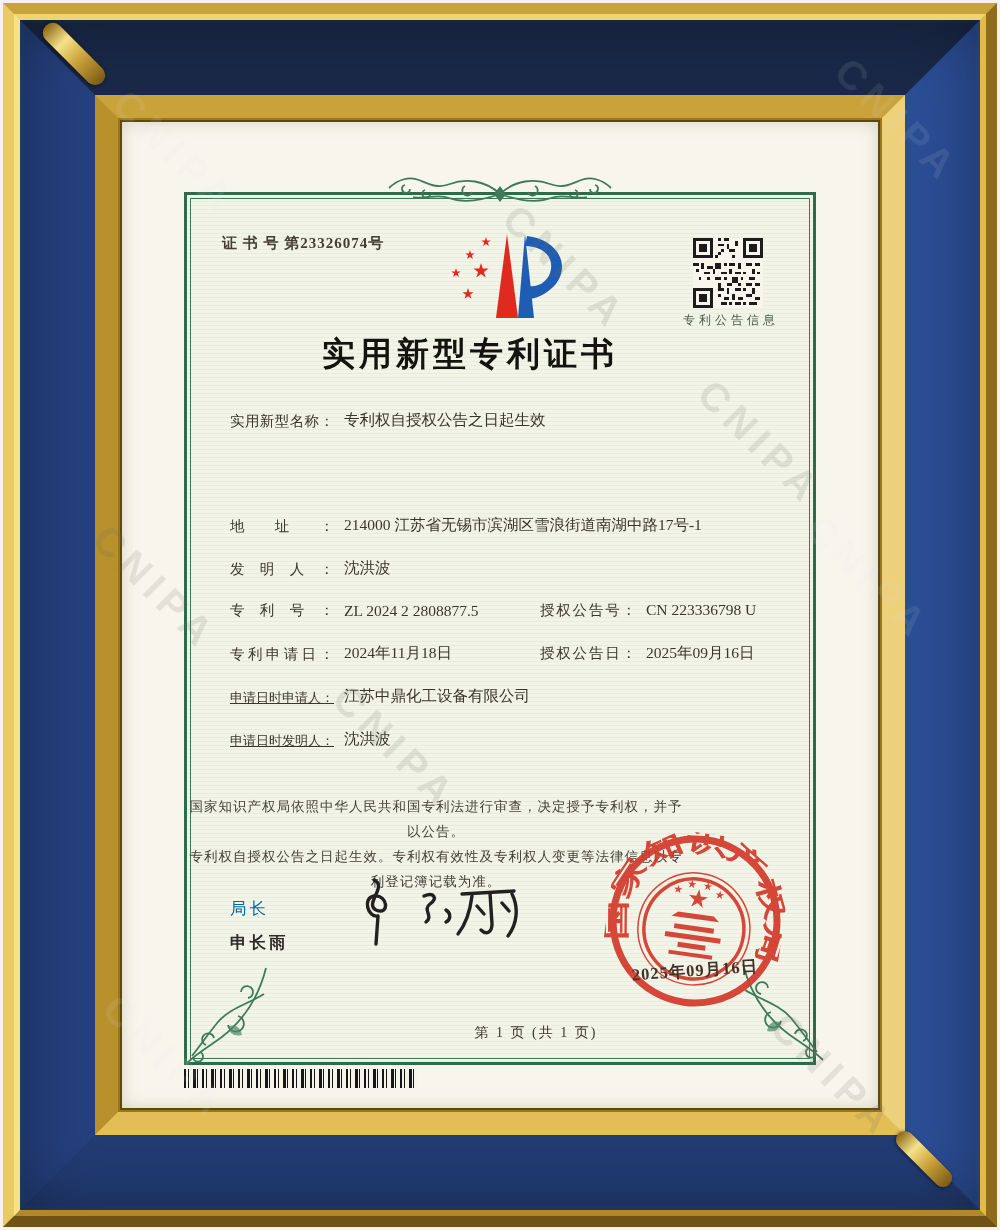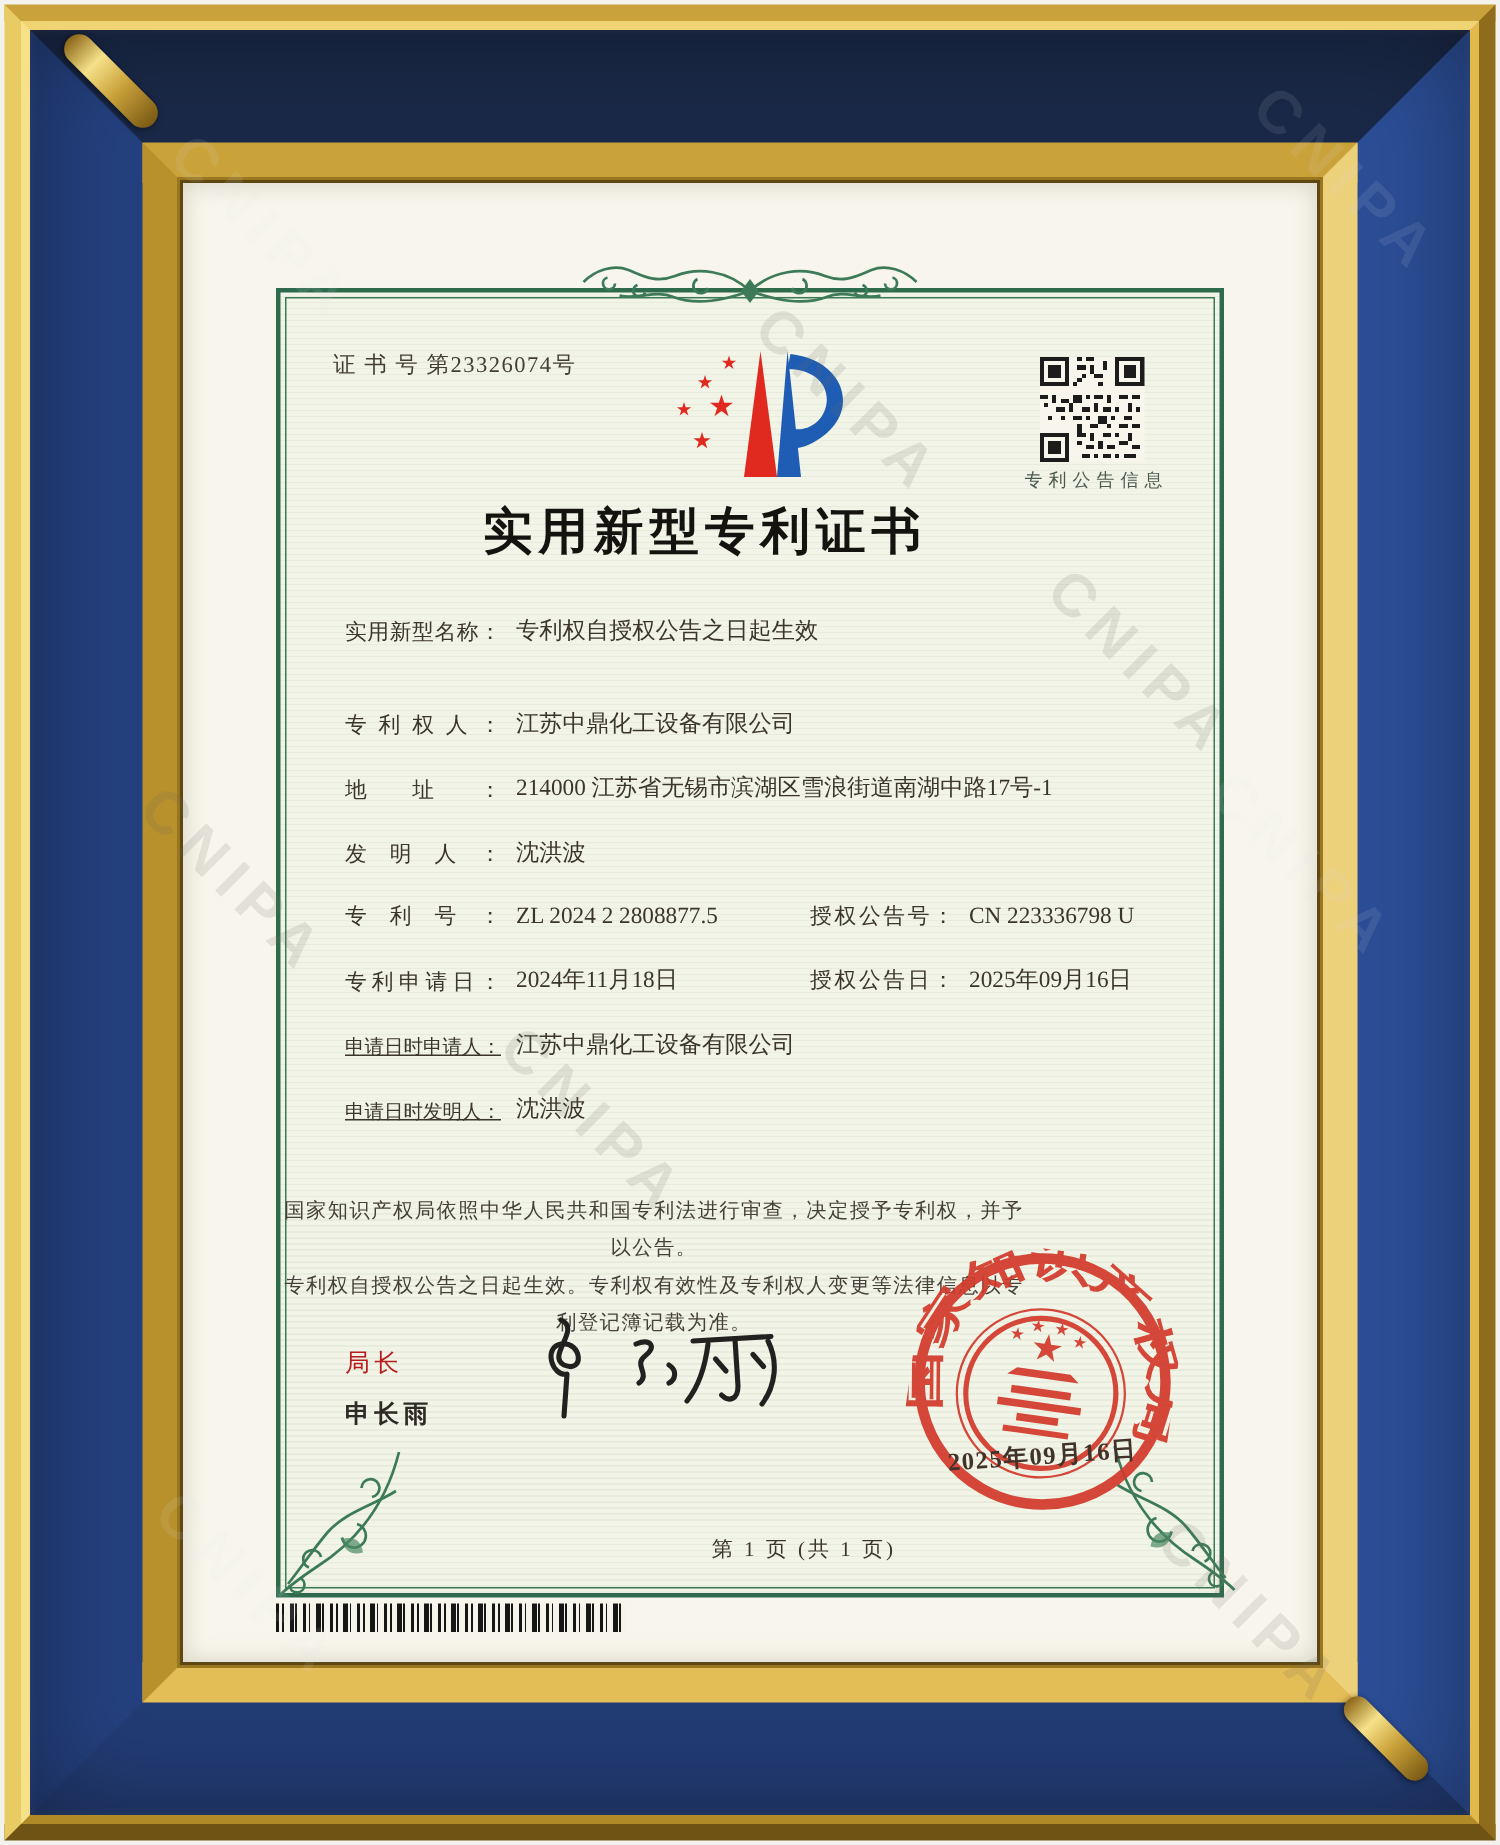--- a/index.html
+++ b/index.html
@@ -23,35 +23,35 @@
   .clip-br{left:888px;top:1150px;width:72px;height:18px;}
   
   .paper{position:absolute;inset:122px;background:#f8f6ec;
       box-shadow:inset 0 0 16px rgba(90,80,40,.22), 0 0 0 2px #5e4712, 0 0 0 4px #9a761f;}
   .green-frame{position:absolute;left:62px;top:70px;width:632px;height:873px;
       border:3px solid #2e6a4c;box-sizing:border-box;
       background:#f2f4e7;
       background-image:repeating-linear-gradient(0deg,rgba(100,140,100,.08) 0 1px,rgba(0,0,0,0) 1px 4px);}
   .green-frame-inner{position:absolute;inset:3px;border:1px solid #3c7a57;}
   
-  .cert-no{position:absolute;left:100px;top:112px;font-size:15px;letter-spacing:1px;color:#433d34;}
+  .cert-no{position:absolute;left:100px;top:112px;font-size:15px;letter-spacing:1px;color:#433d34;font-weight:bold;}
   .title{position:absolute;left:62px;top:210px;width:572px;text-align:center;
       font-size:33px;font-weight:bold;letter-spacing:4px;color:#15130f;}
   .qr{position:absolute;left:571px;top:116px;width:70px;height:70px;}
   .qr-caption{position:absolute;left:549px;top:190px;width:120px;text-align:center;
       font-size:12px;letter-spacing:4px;color:#4b584e;}
   .row{position:absolute;left:108px;font-size:15.5px;color:#3b352d;white-space:nowrap;}
   .lab{display:inline-block;width:104px;text-align:justify;text-align-last:justify;font-size:14.5px;vertical-align:bottom;}
   .lab-long{font-size:13px;text-decoration:underline;}
   .val{margin-left:10px;}
   .pair2{position:absolute;left:310px;top:0;}
   .lab2{display:inline-block;width:96px;text-align:justify;text-align-last:justify;font-size:14.5px;}
   .declaration{position:absolute;left:62px;top:672px;width:504px;text-align:center;
       font-size:13.5px;line-height:25px;letter-spacing:1px;color:#46403a;}
-  .signer-title{position:absolute;left:108px;top:776px;font-size:16.5px;letter-spacing:3px;color:#b91c1c;}
+  .signer-title{position:absolute;left:108px;top:776px;font-size:16.5px;letter-spacing:3px;color:#0369a1;}
   .signer-name{position:absolute;left:108px;top:810px;font-size:16.5px;letter-spacing:3px;color:#2e2a26;font-weight:bold;}
   .signature{position:absolute;left:222px;top:748px;}
   .seal{position:absolute;left:485px;top:711px;width:176px;height:176px;transform:rotate(8deg);opacity:.93;}
   .seal-date{position:absolute;left:487px;top:838px;width:172px;text-align:center;
       font-size:16.5px;font-weight:bold;color:#41332a;transform:rotate(-4deg);letter-spacing:1px;}
   .page-no{position:absolute;left:62px;top:902px;width:704px;text-align:center;font-size:14px;color:#3b352d;letter-spacing:2px;}
   .barcode{position:absolute;left:62px;top:947px;width:233px;height:19px;
       background:repeating-linear-gradient(90deg,#161616 0 2px,#f6f4ea 2px 4px,#161616 4px 5px,#f6f4ea 5px 9px,#161616 9px 12px,#f6f4ea 12px 13px,#161616 13px 14px,#f6f4ea 14px 18px);}
   .orn{position:absolute;}
   
@@ -209,23 +209,20 @@
           <rect x="20" y="23" width="3" height="1"></rect>
       </g>
     </svg>
     <div class="qr-caption">专利公告信息</div>
 
     <div class="title">实用新型专利证书</div>
 
     <div class="row" style="top:288px">
       <span class="lab">实用新型名称：</span><span class="val">专利权自授权公告之日起生效</span>
     </div>
-    <div class="row" style="top:350px">
-      <span class="lab">专利权人：</span><span class="val">江苏中鼎化工设备有限公司</span>
-    </div>
     <div class="row" style="top:393px">
       <span class="lab">地址：</span><span class="val">214000 江苏省无锡市滨湖区雪浪街道南湖中路17号-1</span>
     </div>
     <div class="row" style="top:436px">
       <span class="lab">发明人：</span><span class="val">沈洪波</span>
     </div>
     <div class="row" style="top:479px">
       <span class="lab">专利号：</span><span class="val">ZL 2024 2 2808877.5</span>
       <span class="pair2"><span class="lab2">授权公告号：</span><span class="val">CN 223336798 U</span></span>
     </div>

